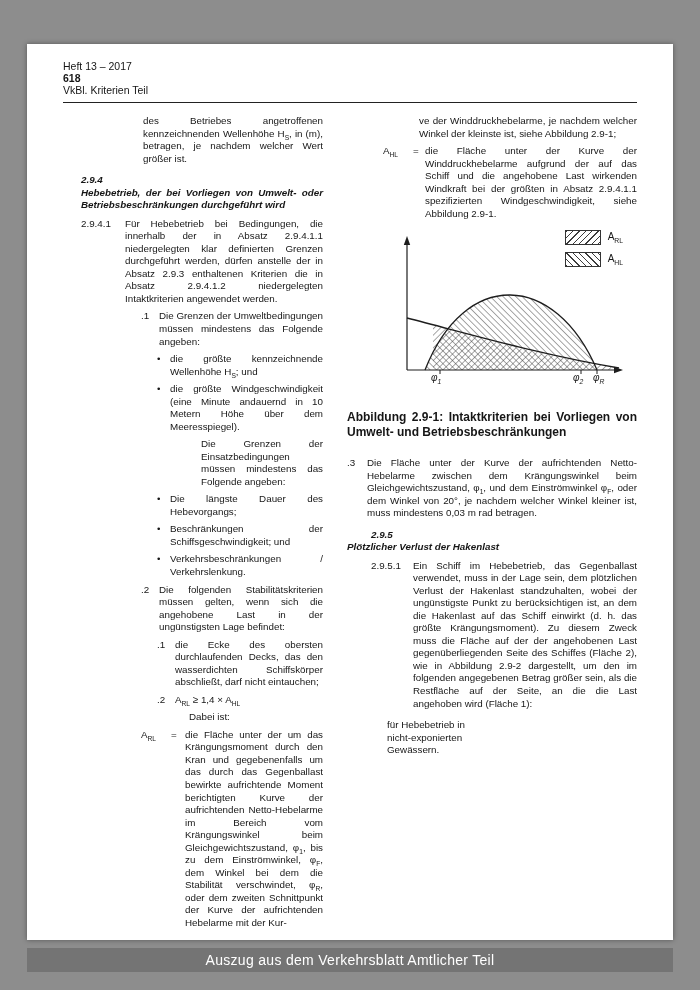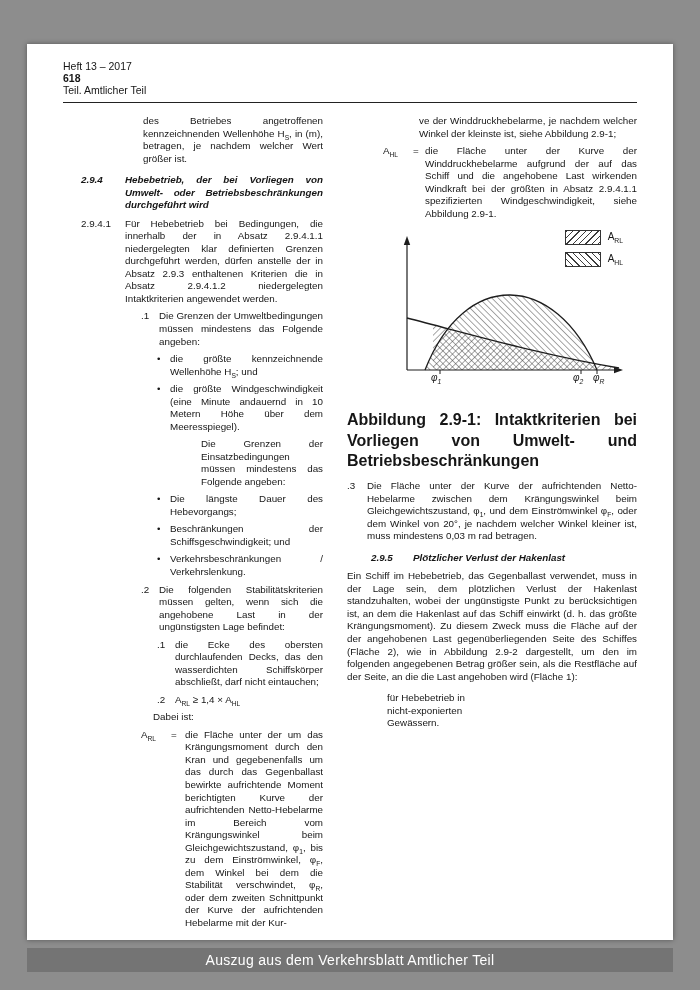--- a/index.html
+++ b/index.html
@@ -25,30 +25,30 @@
   
   .cols{display:flex;gap:24px;}
   .col{font-size:9.8px;line-height:1.28;text-align:justify;hyphens:auto;overflow-wrap:break-word;}
   .col-left{width:260px;padding-left:18px;box-sizing:border-box;}
   .col-right{width:290px;}
   .blk{margin:0 0 5px 0;}
   
   .row{display:flex;}
   .num{flex:none;width:44px;}
   .body{flex:1;}
-  .sec-head{font-weight:bold;font-style:italic;margin:9px 0 6px 0;}
+  .sec-head{font-weight:bold;font-style:italic;margin:9px 0 6px 0;flex-direction:column;}
   .indent1{margin-left:62px;}
   .item{margin-left:60px;}
   .item .marker{flex:none;width:18px;}
   .bullet-row{margin-left:76px;}
   .bullet-row .marker{flex:none;width:13px;}
   .midpara{margin-left:120px;}
   .subitem{margin-left:76px;}
   .subitem .marker{flex:none;width:18px;}
-  .dabei{margin-left:72px;}
+  .dabei{margin-left:108px;}
   .def{margin-left:60px;}
   .def .term{flex:none;width:30px;}
   .def .eq{flex:none;width:14px;}
   
   .r-cont{margin-left:72px;}
   .r-def{margin-left:36px;}
   .r-def .term{flex:none;width:30px;}
   .r-def .eq{flex:none;width:12px;}
   .r-item .marker{flex:none;width:20px;}
   .r-num{flex:none;width:42px;margin-left:24px;}
@@ -56,42 +56,42 @@
   
   .figure{margin:10px 0 6px 38px;width:240px;position:relative;}
   .legend{position:absolute;top:0;right:2px;}
   .legend-item{display:flex;align-items:center;margin-bottom:7px;}
   .swatch{width:36px;height:15px;border:1px solid #333;box-sizing:border-box;}
   .hatch-fwd{background:repeating-linear-gradient(135deg,#3c3c3c 0 1px,transparent 1px 4.5px);}
   .hatch-back{background:repeating-linear-gradient(45deg,#3c3c3c 0 1px,transparent 1px 4.5px);}
   .legend-label{margin-left:7px;font-size:10px;}
   .x-label{position:absolute;top:142px;font-size:10px;font-style:italic;}
   .xl-1{left:46px;} .xl-2{left:188px;} .xl-3{left:208px;}
-  .fig-caption{font-weight:bold;margin:16px 0 8px 0;text-align:justify;font-size:16px;line-height:1.3;}
+  .fig-caption{font-weight:bold;margin:16px 0 16px 0;text-align:justify;font-size:12px;line-height:1.3;}
   
   .formula-row{display:flex;margin:9px 0 0 40px;}
   .formula{flex:none;width:150px;}
   .formula-note{width:84px;text-align:left;}
   
   .footer-bar{
     width:646px;height:24px;margin:8px auto 0;
     background:#747474;color:#ffffff;
     font-size:14px;line-height:24px;text-align:center;
     letter-spacing:.3px;
   }
 </style>
 </head>
 <body>
 
 <div class="page">
 
   <div class="hdr">
     <span class="h-left">Heft 13 – 2017</span>
     <span class="h-center">618</span>
-    <span class="h-right">Teil. Amtlicher Teil</span>
+    <span class="h-right">VkBl. Kriterien Teil</span>
   </div>
   <hr class="hdr-rule">
 
   <div class="cols">
 
     <div class="col col-left">
 
       <div class="blk indent1">des Betriebes angetroffenen kennzeichnenden Wellenhöhe H<sub>S</sub>, in (m), betragen, je nachdem welcher Wert größer ist.</div>
 
       <div class="row sec-head blk">
@@ -216,20 +216,21 @@
         <span class="marker">.3</span>
         <span class="body">Die Fläche unter der Kurve der aufrichtenden Netto-Hebelarme zwischen dem Krängungswinkel beim Gleichgewichtszustand, φ<sub>1</sub>, und dem Einströmwinkel φ<sub>F</sub>, oder dem Winkel von 20°, je nachdem welcher Winkel kleiner ist, muss mindestens 0,03 m rad betragen.</span>
       </div>
 
       <div class="row sec-head blk">
         <span class="r-num">2.9.5</span>
         <span class="body">Plötzlicher Verlust der Hakenlast</span>
       </div>
 
       <div class="row blk">
+        <span class="r-num">2.9.5.1</span>
         <span class="body">Ein Schiff im Hebebetrieb, das Gegenballast verwendet, muss in der Lage sein, dem plötzlichen Verlust der Hakenlast standzuhalten, wobei der ungünstigste Punkt zu berücksichtigen ist, an dem die Hakenlast auf das Schiff einwirkt (d. h. das größte Krängungsmoment). Zu diesem Zweck muss die Fläche auf der der angehobenen Last gegenüberliegenden Seite des Schiffes (Fläche 2), wie in Abbildung 2.9-2 dargestellt, um den im folgenden angegebenen Betrag größer sein, als die Restfläche auf der Seite, an die die Last angehoben wird (Fläche 1):</span>
       </div>
 
       <div class="formula-row">
         <span class="formula-note">für Hebebetrieb in nicht-exponierten Gewässern.</span>
       </div>
 
     </div>
   </div>
 </div>

